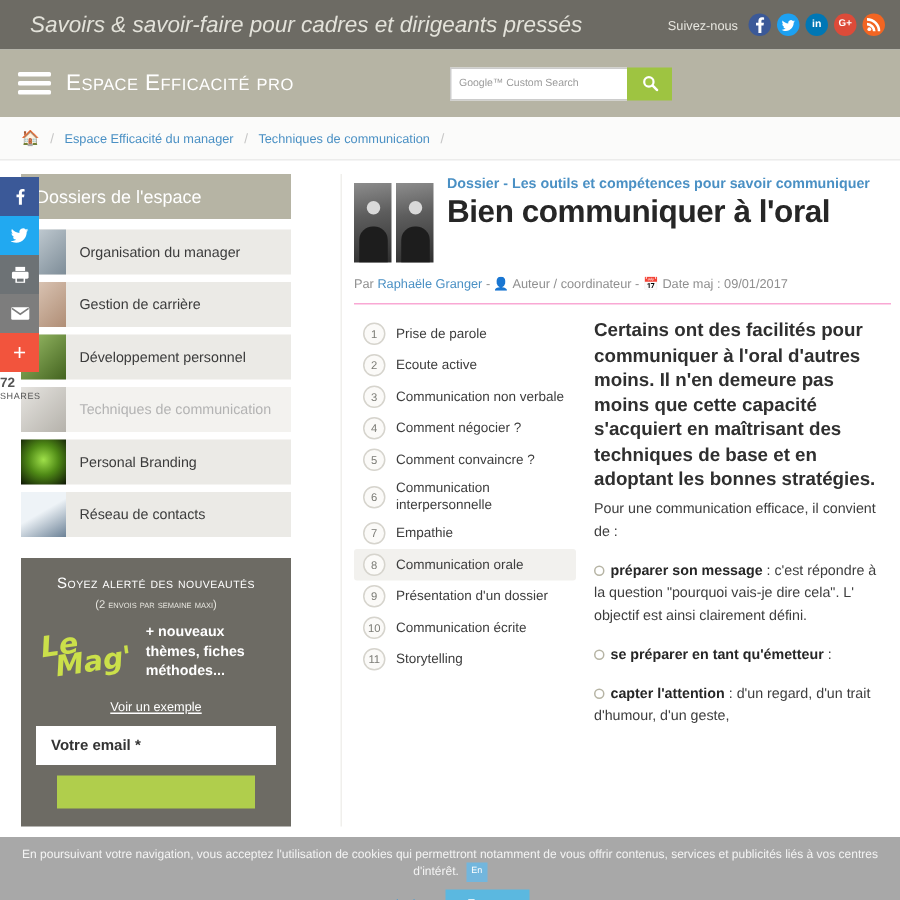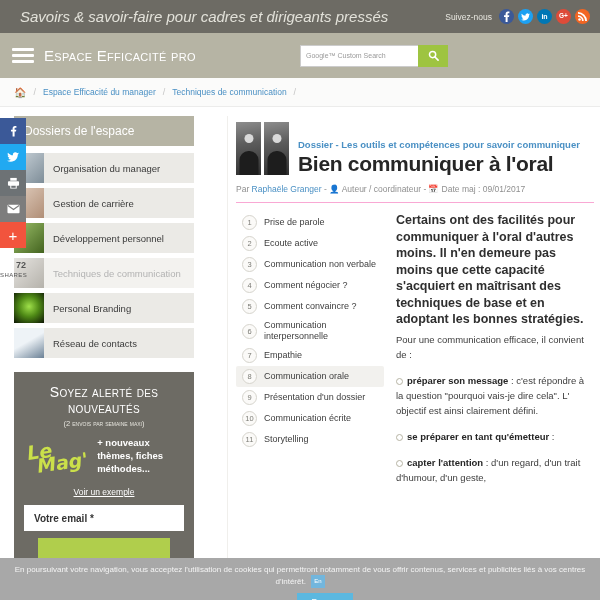--- a/index.html
+++ b/index.html
@@ -76,22 +76,22 @@
 
   
   .share-rail {
     position: absolute; left: 0; top: 118px; width: 26px; z-index: 30;
   }
   .share-btn {
     width: 26px; height: 26px; display: flex; align-items: center;
     justify-content: center; color: #fff; cursor: pointer;
   }
   .share-count {
-    text-align: right; font-size: 9px; color: #555; line-height: 10px;
-    padding-top: 12px; font-weight: bold;
+    text-align: left; font-size: 9px; color: #555; line-height: 10px;
+    padding-top: 2px; font-weight: bold;
   }
   .share-count small { display:block; font-size: 6px; letter-spacing: .4px; font-weight: normal; }
 
   
   .sidebar { width: 200px; padding-left: 14px; padding-right: 6px; }
   .side-head {
     background: #b6b4a4; color: #fff; font-size: 12px; padding: 8px 10px;
     margin-bottom: 7px;
   }
   .folder-item {
@@ -100,21 +100,21 @@
   }
   .folder-item.dim { background: #f3f2ef; }
   .folder-thumb { width: 30px; height: 30px; flex: 0 0 30px; background-size: cover; }
   .folder-label { font-size: 9.5px; color: #3b3b3b; padding-left: 9px; }
   .folder-item.dim .folder-label { color: #b3b3b3; }
 
   .newsletter {
     background: #6d6b64; margin-top: 14px; padding: 12px 10px 12px; text-align: center;
   }
   .nl-t1 {
-    color: #fff; font-size: 14px; font-variant: small-caps; letter-spacing: .3px;
+    color: #fff; font-size: 10px; font-variant: small-caps; letter-spacing: .3px;
     margin-bottom: 3px;
   }
   .nl-t2 { color: #e6e5de; font-size: 7.5px; font-variant: small-caps; margin-bottom: 8px; }
   .nl-mid { display: flex; align-items: center; justify-content: center; gap: 6px; }
   .nl-mag {
     color: #cbe04a; font-size: 19px; font-style: italic; font-weight: bold;
     line-height: 14px; transform: rotate(-8deg); font-family: "DejaVu Sans", sans-serif;
     text-align: left; padding: 2px 4px;
   }
   .nl-mag span { display: block; }
@@ -129,21 +129,21 @@
     font-size: 10px; font-weight: bold; color: #333; padding: 0 10px;
     display: flex; align-items: center; text-align: left;
   }
   .nl-submit {
     width: 82%; height: 22px; background: #b0ce4c; border: none;
     margin: 7px auto 0; display: block; cursor: pointer;
   }
 
   
   .main { flex: 1; padding: 0 6px 0 8px; border-left: 1px solid #f0efec; margin-left: 4px; }
-  .art-head { display: flex; gap: 9px; align-items: flex-end; }
+  .art-head { display: flex; gap: 9px; align-items: flex-start; }
   .art-photos { display: flex; gap: 3px; flex: 0 0 auto; padding-top: 6px; }
   .photo {
     width: 25px; height: 53px; background: linear-gradient(170deg,#8d8d8d 0%,#5d5d5d 40%,#2f2f2f 100%);
     position: relative; overflow: hidden; filter: grayscale(1);
   }
   .photo::before {
     content: ""; position: absolute; left: 50%; top: 22%;
     width: 9px; height: 9px; border-radius: 50%;
     background: #ddd9d2; transform: translateX(-50%);
   }

